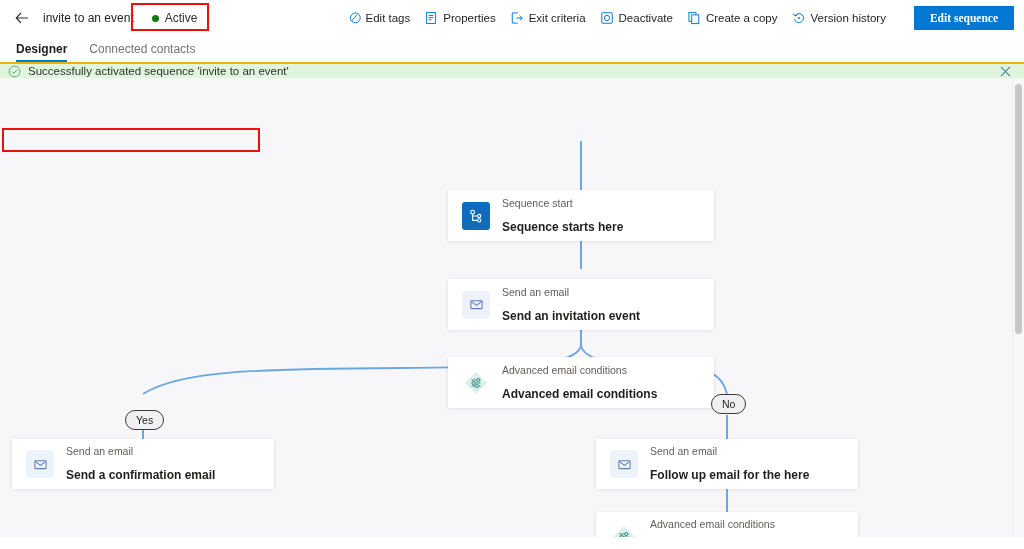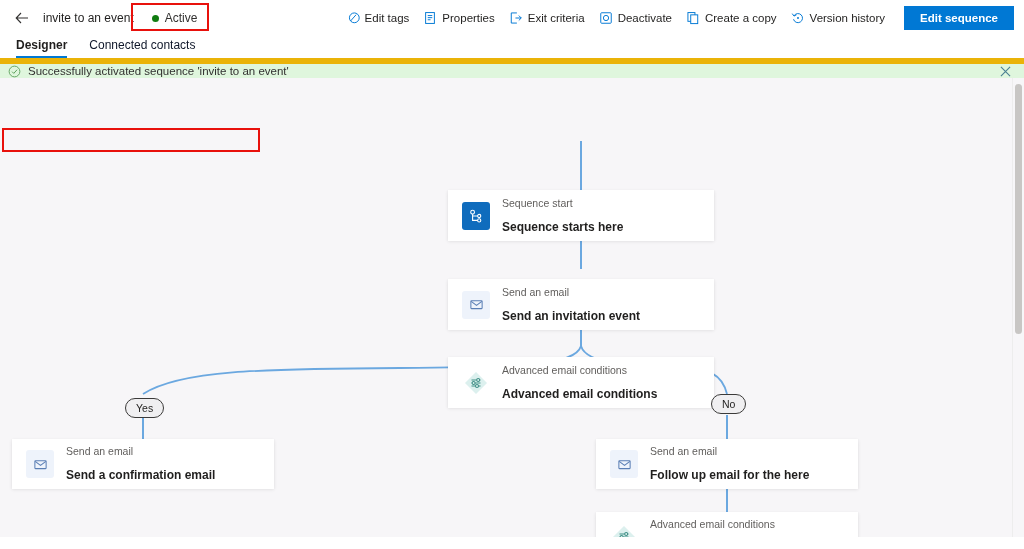--- a/index.html
+++ b/index.html
@@ -67,36 +67,36 @@
   }
   .tb-item svg { display: block; }
   .primary-btn {
     background: #0078d4;
     color: #ffffff;
     font-size: 11.5px;
     font-weight: bold;
     padding: 6px 16px;
     border: none;
     cursor: pointer;
-    margin-left: 12px;
-    font-family: Liberation Sans, sans-serif;
+    margin-left: 21px;
+    font-family: Liberation Serif, serif;
   }
 
   
   .tabs {
     height: 28px;
     display: flex; align-items: flex-end;
     padding-left: 16px;
     gap: 22px;
     background: #ffffff;
-    border-bottom: 6px solid #eab308;
+    border-bottom: 2px solid #eab308;
   }
   .tab {
     font-size: 12px;
-    color: #0f172a;
+    color: #737373;
     padding-bottom: 6px;
     position: relative;
     cursor: pointer;
     white-space: nowrap;
   }
   .tab.active { color: #201f1e; font-weight: bold; }
   .tab.active::after {
     content: "";
     position: absolute;
     left: 0; right: 0; bottom: 0;
@@ -352,21 +352,21 @@
         <circle cx="11.6" cy="14" r="1.5" fill="#dcf0ee" stroke="#3f8f86" stroke-width="1.05"></circle>
         <circle cx="15" cy="17" r="1.5" fill="#dcf0ee" stroke="#3f8f86" stroke-width="1.05"></circle>
       </svg>
     </div>
     <div class="node-text">
       <span class="node-sub">Advanced email conditions</span>
       <span class="node-title">Advanced email conditions</span>
     </div>
   </div>
 
-  <div class="branch-label" style="left:125px; top:320px;">Yes</div>
+  <div class="branch-label" style="left:125px; top:332px;">Yes</div>
   <div class="branch-label" style="left:711px; top:316px;">No</div>
 
   <div class="node" style="left:12px; top:361px; width:262px; height:50px;">
     <div class="node-icon icon-mail">
       <svg width="15" height="15" viewBox="0 0 16 16">
         <rect x="2" y="4" width="12" height="8.4" rx="0.6" fill="none" stroke="#5b7fb5" stroke-width="1.1"></rect>
         <path d="M2.3 4.6 L8 9 L13.7 4.6" fill="none" stroke="#5b7fb5" stroke-width="1.1"></path>
       </svg>
     </div>
     <div class="node-text">

